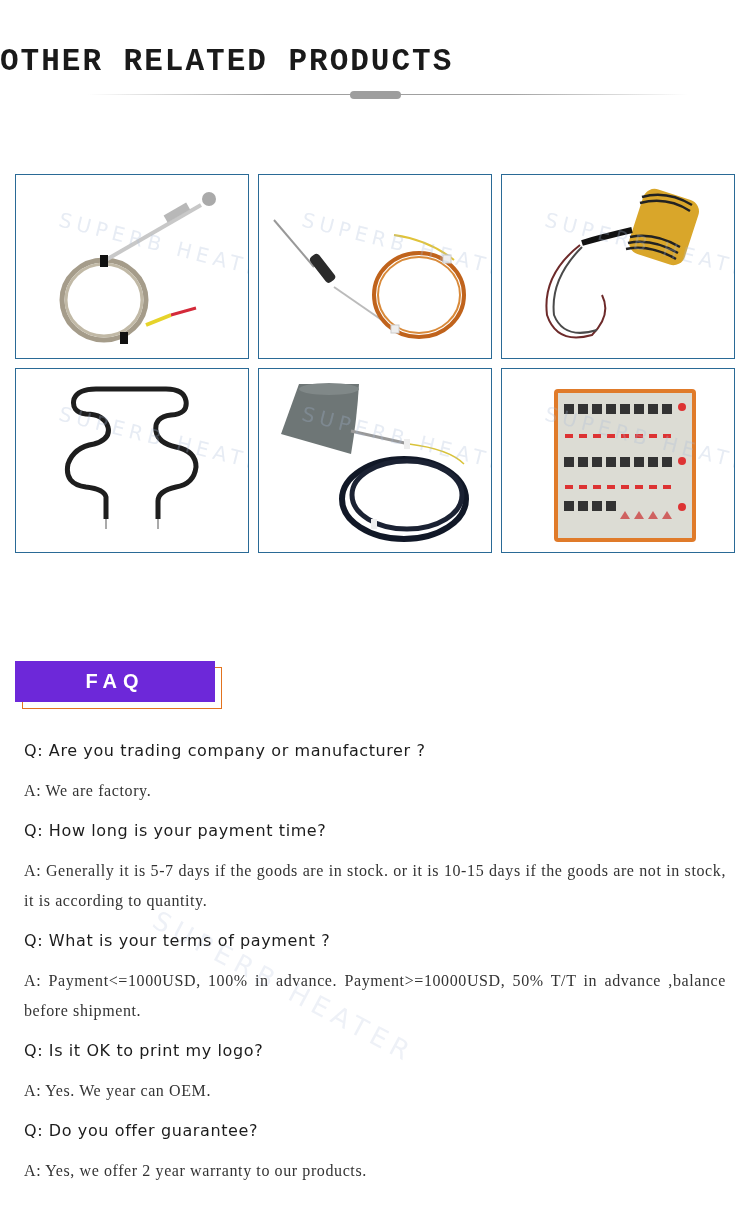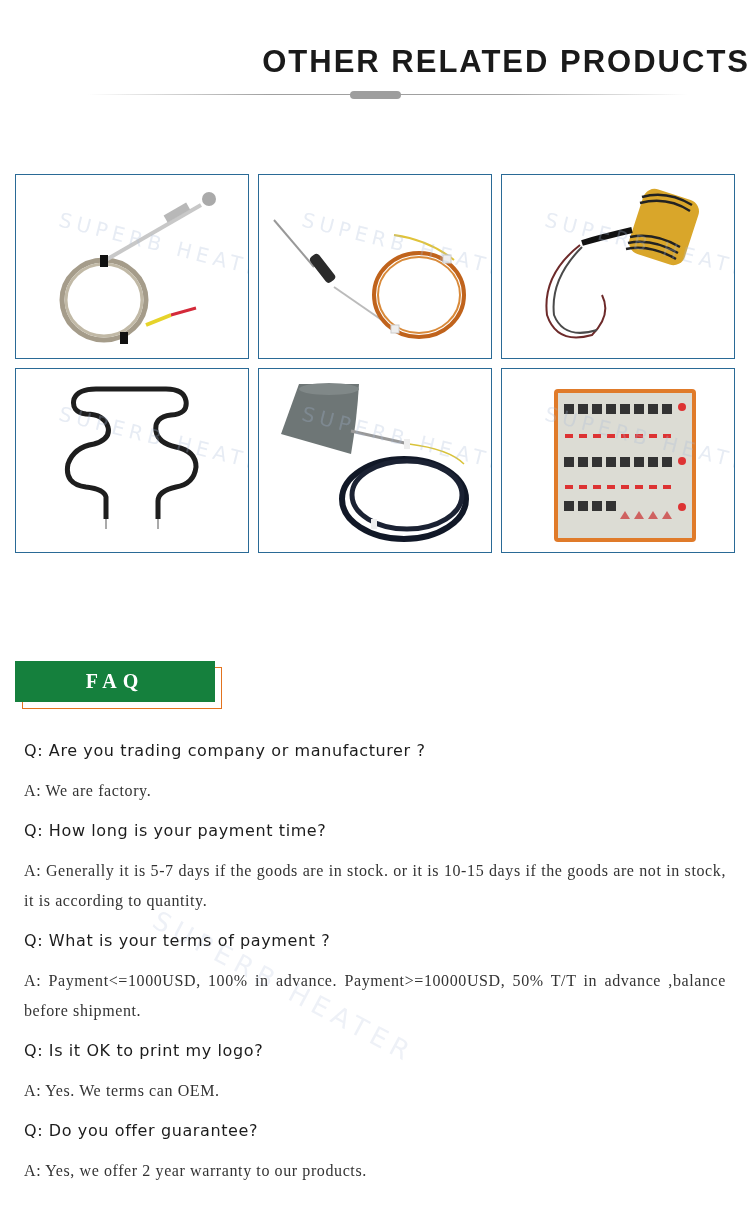--- a/index.html
+++ b/index.html
@@ -1,21 +1,21 @@
 <!DOCTYPE html>
 <html><head>
 <meta charset="utf-8">
 <style>
   * { box-sizing: border-box; margin: 0; padding: 0; }
   html, body { width: 750px; height: 1226px; background: #ffffff; overflow: hidden; }
   body { position: relative; font-family: "DejaVu Sans", sans-serif; color: #222; }
 
   .section-title {
-    position: absolute; left: 0; top: 44px; width: 750px; text-align: right;
-    font-family: Liberation Sans, sans-serif; font-weight: bold; font-size: 31px;
+    position: absolute; left: 0; top: 44px; width: 750px; text-align: left;
+    font-family: Liberation Mono, monospace; font-weight: bold; font-size: 31px;
     letter-spacing: 2px; color: #1a1a1a;
   }
   .title-rule {
     position: absolute; left: 88px; top: 94px; width: 600px; height: 1px;
     background: linear-gradient(to right, rgba(160,160,160,0) 0%, #a0a0a0 30%, #a0a0a0 70%, rgba(160,160,160,0) 100%);
   }
   .title-pill {
     position: absolute; left: 350px; top: 91px; width: 51px; height: 8px;
     border-radius: 4px; background: #9e9e9e;
   }
@@ -31,22 +31,22 @@
     font-size: 20px; letter-spacing: 5px; color: rgba(170,185,215,0.28);
     transform: rotate(14deg); white-space: nowrap; pointer-events: none;
   }
 
   .faq-badge-shadow {
     position: absolute; left: 22px; top: 667px; width: 200px; height: 42px;
     border: 1px solid #e2731f; background: #fff;
   }
   .faq-badge {
     position: absolute; left: 15px; top: 661px; width: 200px; height: 41px;
-    background: #15803d; color: #fff; text-align: center;
-    font-family: Liberation Serif, serif; font-weight: bold; font-size: 20px;
+    background: #6d28d9; color: #fff; text-align: center;
+    font-family: Liberation Sans, sans-serif; font-weight: bold; font-size: 20px;
     letter-spacing: 6px; line-height: 41px;
   }
 
   .faq-list { position: absolute; left: 24px; top: 736px; width: 702px; }
   .faq-q {
     font-family: "DejaVu Sans", sans-serif; font-weight: normal; font-size: 16px;
     color: #1c1c1c; letter-spacing: 0.6px; line-height: 30px; margin-bottom: 10px;
   }
   .faq-a {
     font-family: Liberation Serif, serif; font-size: 16px; color: #333;
@@ -200,16 +200,16 @@
 <div class="faq-watermark">SUPERB HEATER</div>
 
 <div class="faq-list">
   <p class="faq-q">Q: Are you trading company or manufacturer ?</p>
   <p class="faq-a">A: We are factory.</p>
   <p class="faq-q">Q: How long is your payment time?</p>
   <p class="faq-a">A: Generally it is 5-7 days if the goods are in stock. or it is 10-15 days if the goods are not in stock, it is according to quantity.</p>
   <p class="faq-q">Q: What is your terms of payment ?</p>
   <p class="faq-a">A: Payment&lt;=1000USD, 100% in advance. Payment&gt;=10000USD, 50% T/T in advance ,balance before shipment.</p>
   <p class="faq-q">Q: Is it OK to print my logo?</p>
-  <p class="faq-a">A: Yes. We terms can OEM.</p>
+  <p class="faq-a">A: Yes. We year can OEM.</p>
   <p class="faq-q">Q: Do you offer guarantee?</p>
   <p class="faq-a">A: Yes, we offer 2 year warranty to our products.</p>
 </div>
 
 </body></html>

